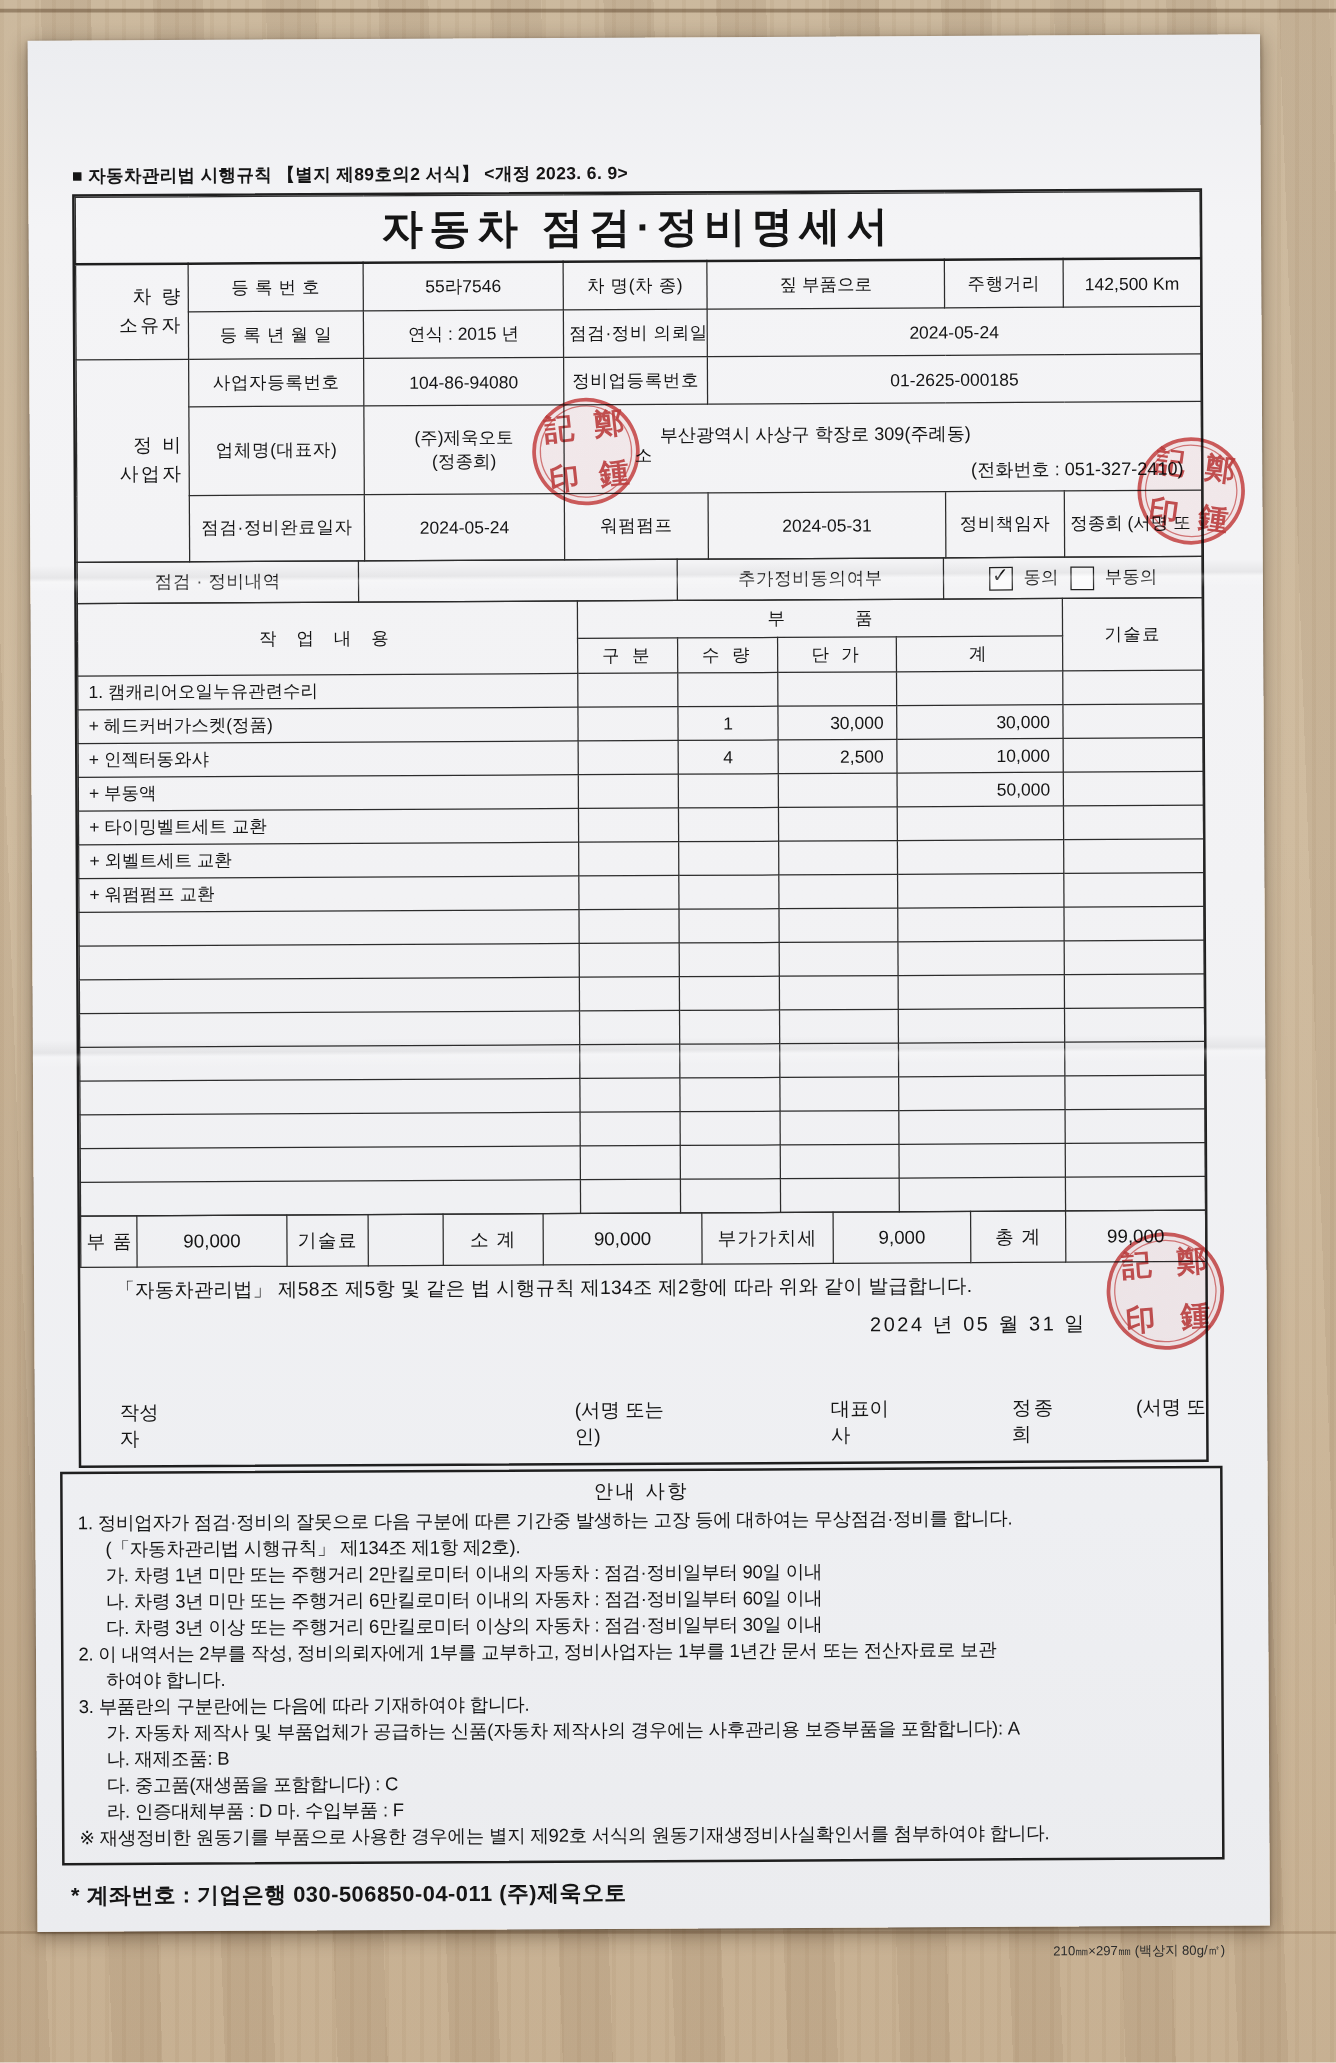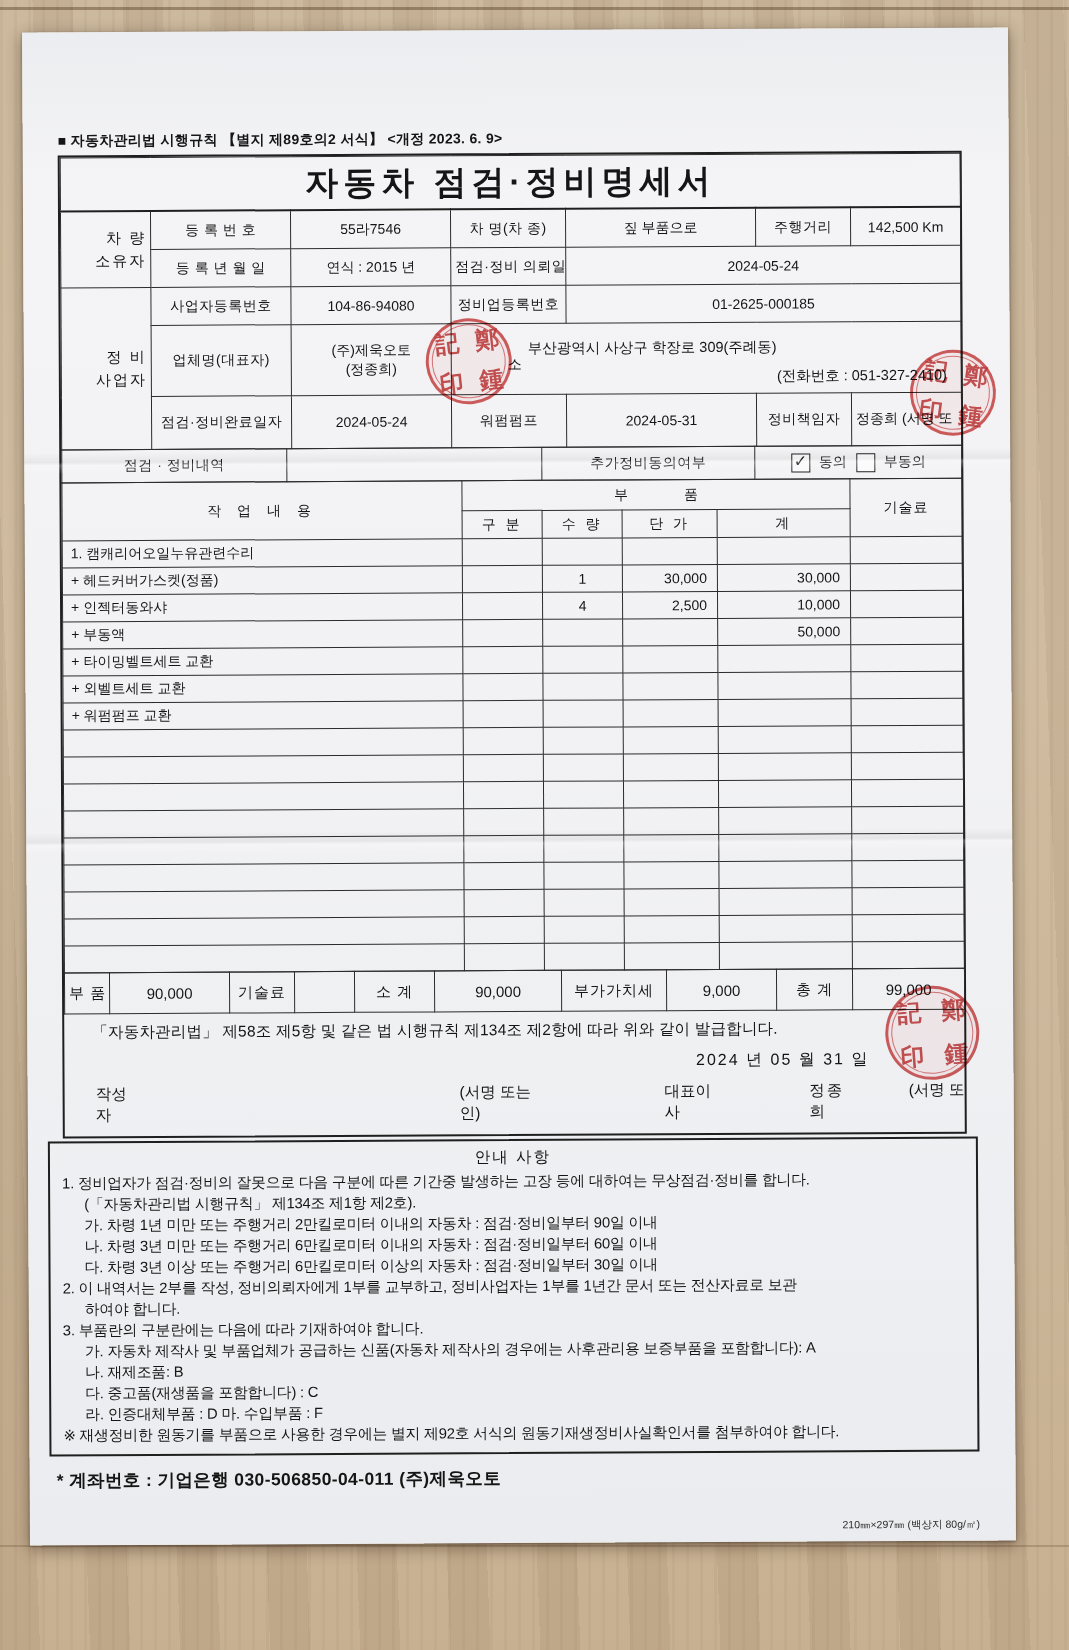--- a/index.html
+++ b/index.html
@@ -61,21 +61,21 @@
   td.rcell{text-align:right;padding-right:10px;}
 
   tr.totals td{height:38px;font-size:15px;text-align:center;white-space:nowrap;}
   tr.totals td.tl{letter-spacing:1px;}
 
   .issue-block{padding:8px 0 10px 0;}
   .issue-statement{font-size:15.5px;padding-left:28px;letter-spacing:.2px;}
   .issue-date{font-size:16px;text-align:right;padding-right:95px;margin-top:10px;letter-spacing:2px;}
   .issue-sign-row{display:flex;align-items:baseline;font-size:15.5px;margin-top:10px;padding-left:12px;}
   .s-writer{margin-left:19px;}
-  .s-wsign{margin-left:322px;}
+  .s-wsign{margin-left:322px;margin-top:36px;}
   .s-ceot{margin-left:118px;}
   .s-ceon{margin-left:89px;letter-spacing:2px;}
   .s-csign{margin-left:52px;white-space:nowrap;}
 
   .notes-box{border:2px solid #1f1f1f;width:930px;margin-left:-15px;margin-top:3px;padding:6px 12px 8px 12px;box-sizing:border-box;}
   .notes-title{text-align:center;font-size:15.5px;letter-spacing:2px;margin-bottom:3px;}
   .note-line{font-size:14.8px;line-height:1.42;letter-spacing:-.2px;}
   .indent-1{padding-left:22px;}
 
   .account-line{font-size:17.5px;font-weight:700;margin:12px 0 0 -8px;letter-spacing:.4px;}

